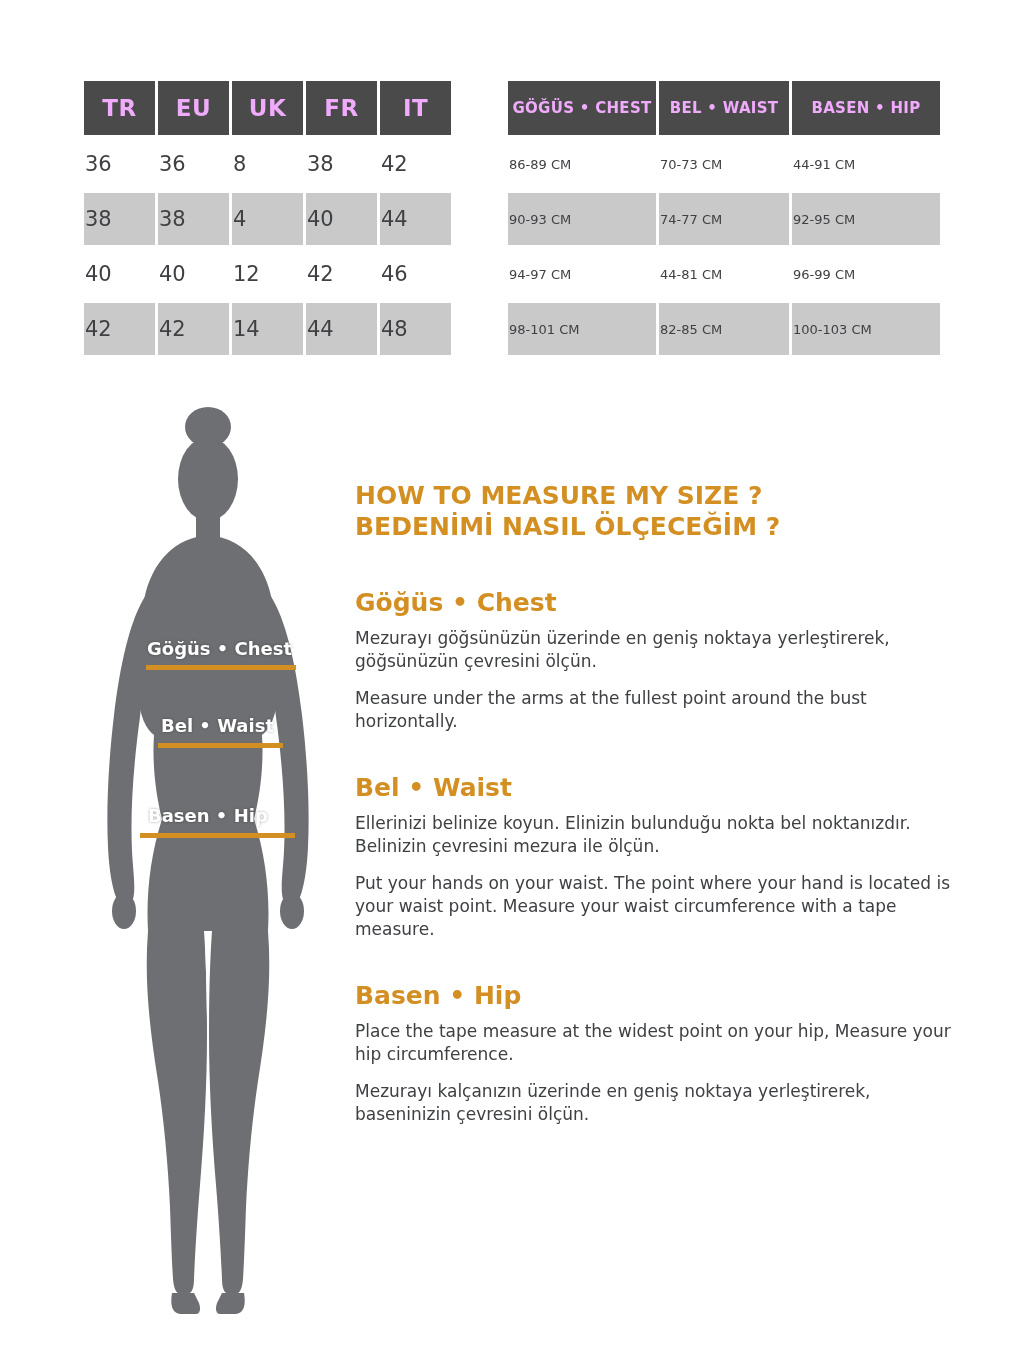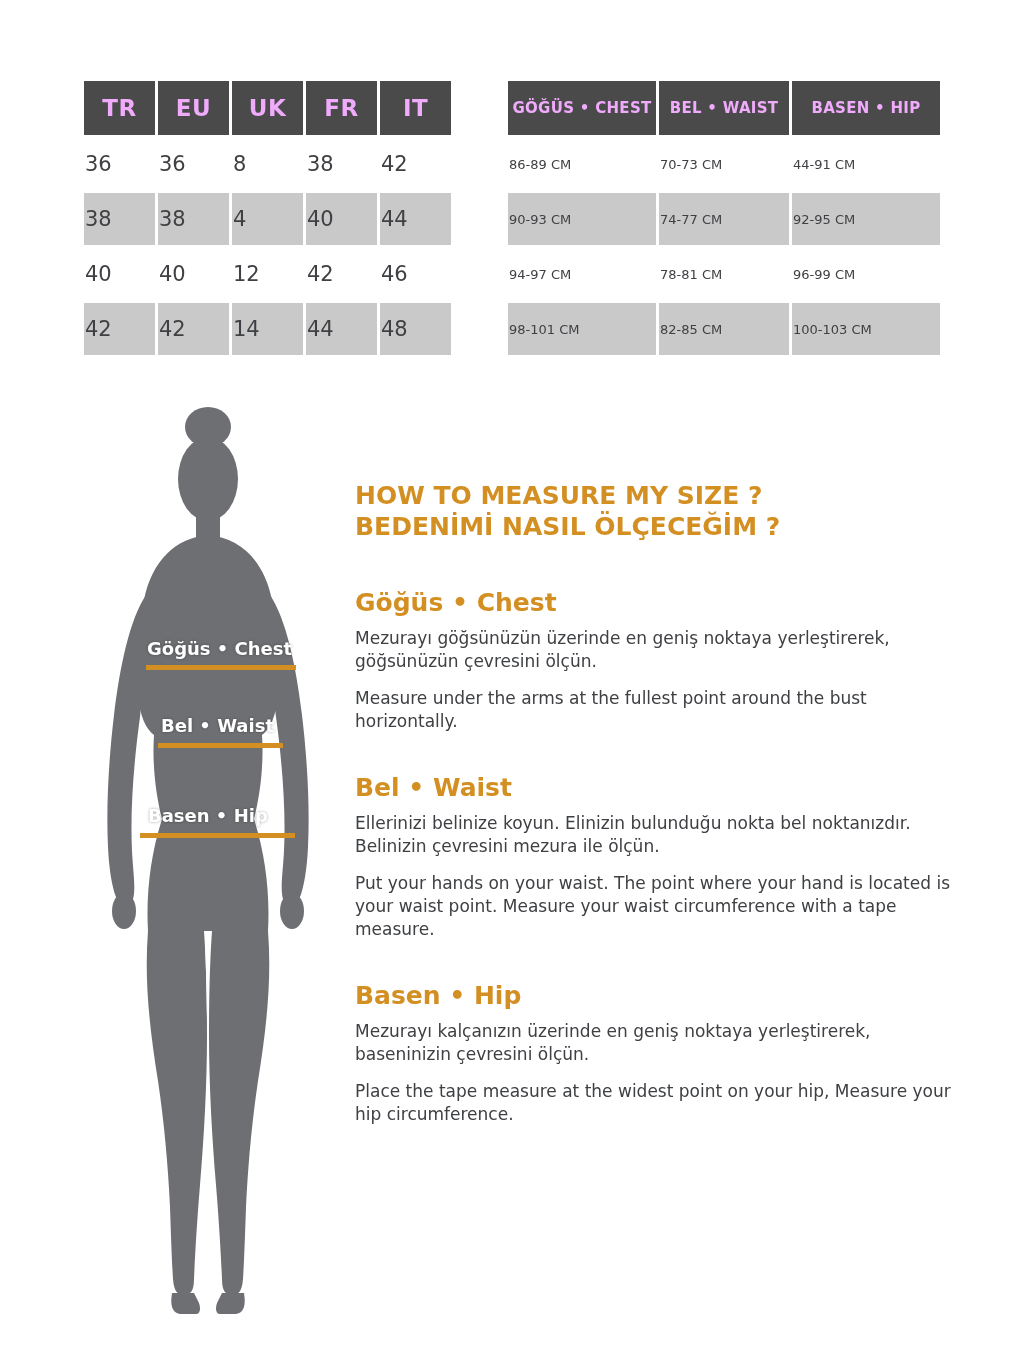--- a/index.html
+++ b/index.html
@@ -188,21 +188,21 @@
           <td class="data-cell c2">70-73 CM</td>
           <td class="data-cell c3">44-91 CM</td>
         </tr>
         <tr class="shaded">
           <td class="data-cell c1">90-93 CM</td>
           <td class="data-cell c2">74-77 CM</td>
           <td class="data-cell c3">92-95 CM</td>
         </tr>
         <tr>
           <td class="data-cell c1">94-97 CM</td>
-          <td class="data-cell c2">78-81 CM</td>
+          <td class="data-cell c2">44-81 CM</td>
           <td class="data-cell c3">96-99 CM</td>
         </tr>
         <tr class="shaded">
           <td class="data-cell c1">98-101 CM</td>
           <td class="data-cell c2">82-85 CM</td>
           <td class="data-cell c3">100-103 CM</td>
         </tr>
       </tbody>
     </table>
   </div>
@@ -301,17 +301,17 @@
   </div>
 
   <div class="sec" id="sec-waist">
     <h3 class="sec-title">Bel • Waist</h3>
     <p>Ellerinizi belinize koyun. Elinizin bulunduğu nokta bel noktanızdır. Belinizin çevresini mezura ile ölçün.</p>
     <p>Put your hands on your waist. The point where your hand is located is your waist point. Measure your waist circumference with a tape measure.</p>
   </div>
 
   <div class="sec" id="sec-hip">
     <h3 class="sec-title">Basen • Hip</h3>
+    <p>Place the tape measure at the widest point on your hip, Measure your hip circumference.</p>
     <p>Mezurayı kalçanızın üzerinde en geniş noktaya yerleştirerek, baseninizin çevresini ölçün.</p>
-    <p>Place the tape measure at the widest point on your hip, Measure your hip circumference.</p>
   </div>
 
 </div>
 
 </body></html>

